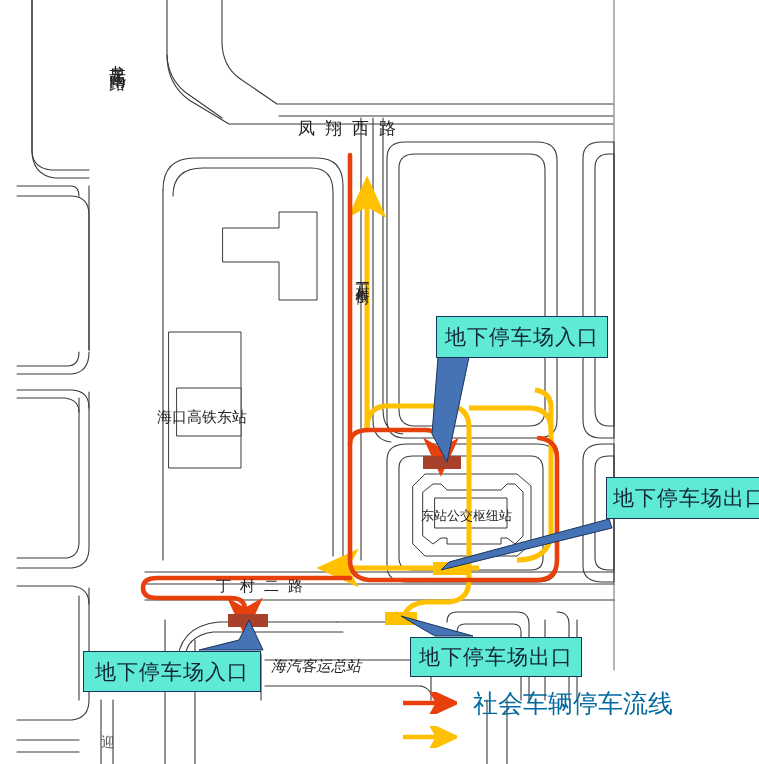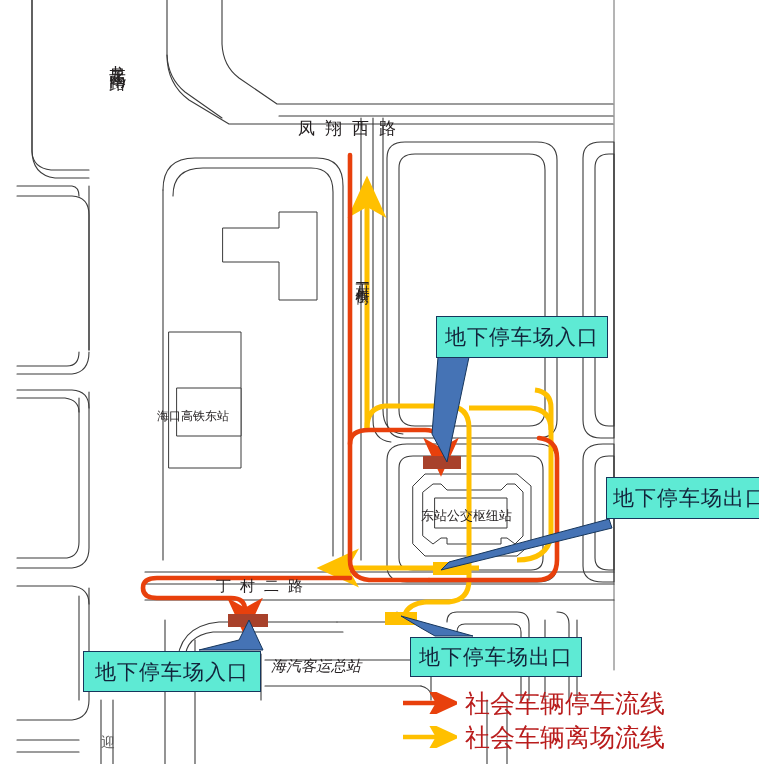--- a/index.html
+++ b/index.html
@@ -39,21 +39,21 @@
     display:flex;align-items:center;justify-content:center;
     white-space:nowrap;
     box-sizing:border-box;
     z-index:6;
   }
   
   .legend{position:absolute;z-index:7;}
   .legend-row{display:flex;align-items:center;height:34px;}
   .legend-text{
     font-family:"DejaVu Serif",serif;
-    font-size:25px;color:#b91c1c;white-space:nowrap;margin-left:8px;text-align:center;
+    font-size:25px;color:#0369a1;white-space:nowrap;margin-left:16px;text-align:center;
   }
   .legend-arrow{width:56px;height:22px;display:block;}
 </style>
 </head>
 <body>
 
 <div id="stage">
 
   <svg class="layer" viewBox="0 0 759 764" preserveAspectRatio="none">
     <g fill="none" stroke="#3b3b3b" stroke-width="1.1" stroke-linejoin="round" stroke-linecap="round">
@@ -205,21 +205,21 @@
   </svg>
 
   <div class="vlabel" style="left:90px;top:52px;font-size:17px;">龙昆南路</div>
 
   <div class="hlabel" style="left:281px;top:117px;font-size:17px;letter-spacing:10px;">凤翔西路</div>
 
   <div class="vlabel" style="left:337px;top:272px;font-size:14px;letter-spacing:2px;">丁村一横街</div>
 
   <div class="hlabel" style="left:199px;top:577px;font-size:15px;letter-spacing:9px;text-align:center;">丁村二路</div>
 
-  <div class="hlabel" style="left:140px;top:408px;font-size:12px;font-family:'DejaVu Sans',sans-serif;">海口高铁东站</div>
+  <div class="hlabel" style="left:140px;top:408px;font-size:15px;font-family:'DejaVu Sans',sans-serif;">海口高铁东站</div>
 
   <div class="hlabel" style="left:404px;top:507px;font-size:13px;font-family:'DejaVu Sans',sans-serif;text-align:right;">东站公交枢纽站</div>
 
   <div class="hlabel" style="left:254px;top:657px;font-size:15px;font-family:'DejaVu Sans',sans-serif;font-style:italic;">海汽客运总站</div>
 
   <div class="hlabel" style="left:84px;top:734px;font-size:14px;font-family:'DejaVu Sans',sans-serif;color:#555;">迎</div>
 
   <div class="callout" style="left:419px;top:316px;width:172px;height:42px;font-size:21px;letter-spacing:1px;">
     <span>地下停车场入口</span>
   </div>
@@ -252,18 +252,17 @@
 
     <div class="legend-row">
       <svg class="legend-arrow" viewBox="0 0 56 22">
         <defs>
           <marker id="lmy" markerWidth="8" markerHeight="8" refX="3.2" refY="4" orient="auto" markerUnits="strokeWidth">
             <path d="M0,0.5 L7.6,4 L0,7.5 L2,4 Z" fill="#FFC000"></path>
           </marker>
         </defs>
         <path d="M2,11 L40,11" fill="none" stroke="#FFC000" stroke-width="4.4" marker-end="url(#lmy)"></path>
       </svg>
-      <span class="legend-text">社会车辆离场流线</span>
     </div>
 
   </div>
 
 </div>
 
 </body></html>

